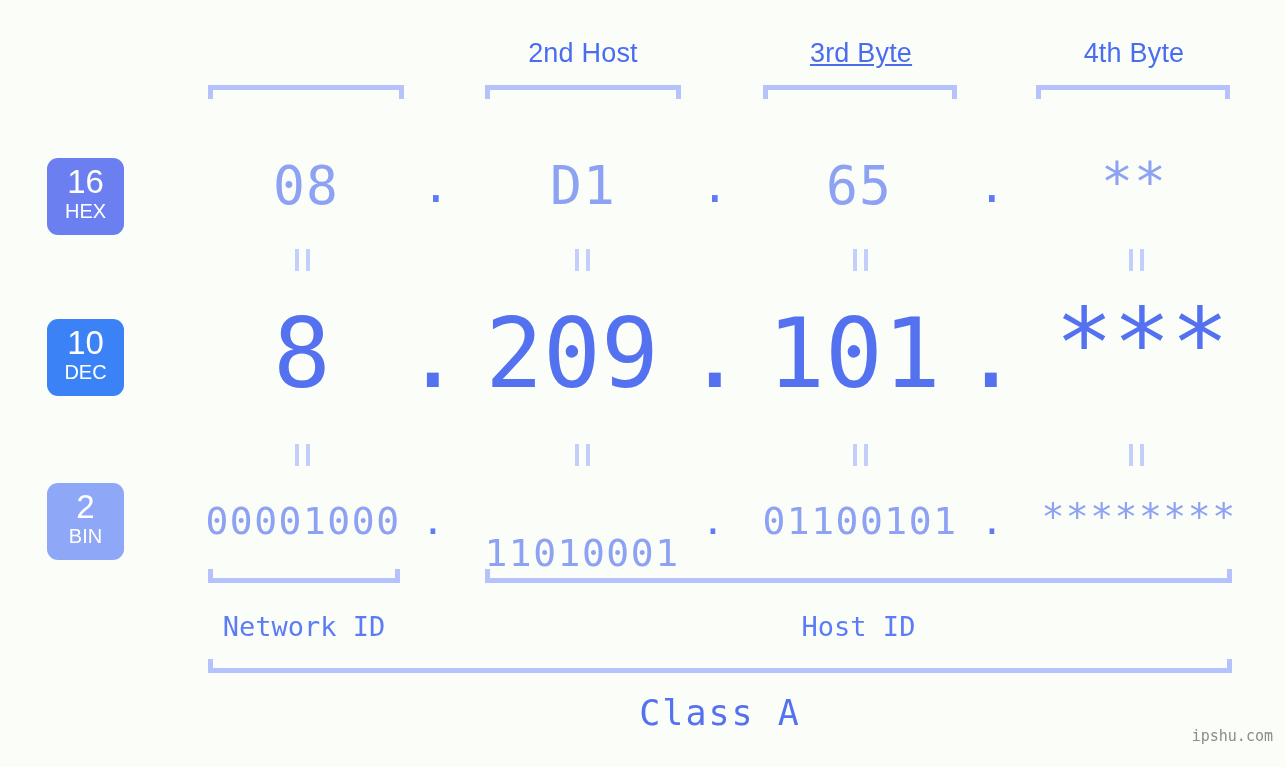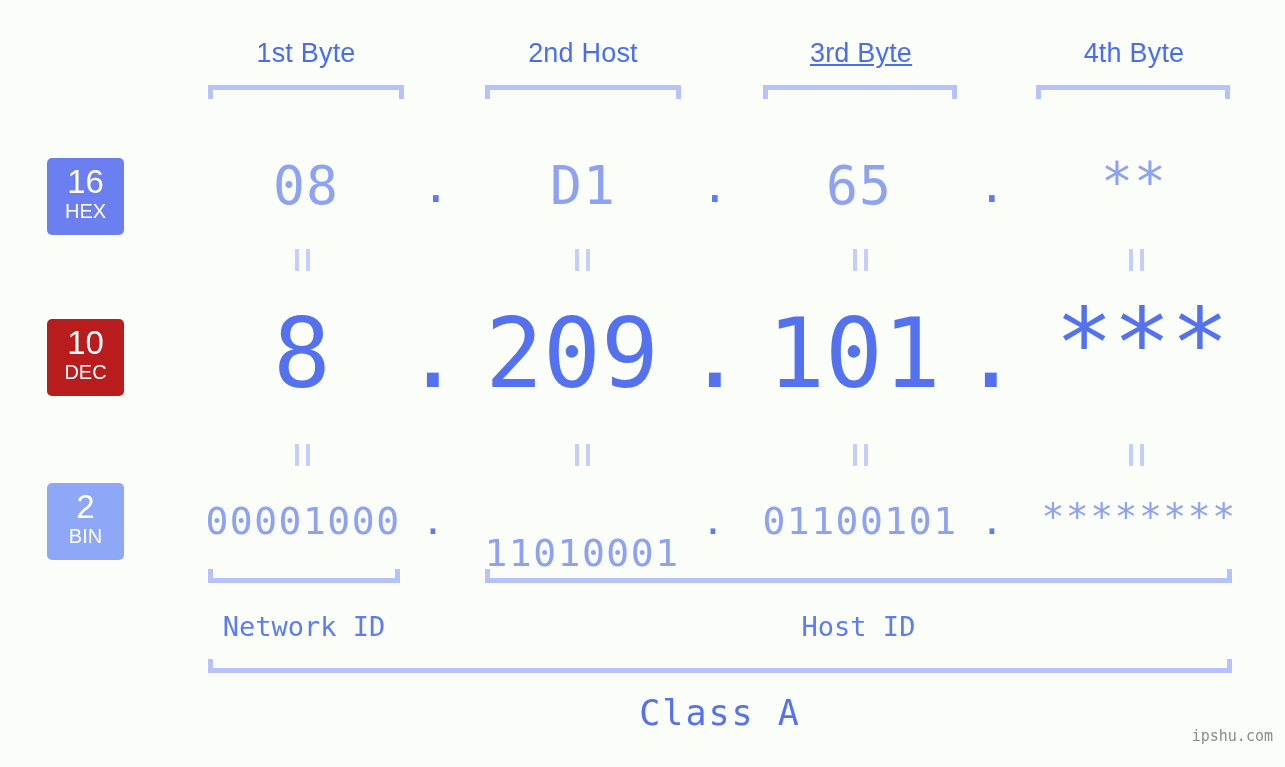--- a/index.html
+++ b/index.html
@@ -52,21 +52,21 @@
     height: 14px;
     box-sizing: border-box;
   }
 
   
   .badge {
     position: absolute;
     left: 47px;
     width: 77px;
     height: 77px;
-    border-radius: 5px;
+    border-radius: 11px;
     color: #ffffff;
     text-align: center;
     font-family: "Liberation Sans", sans-serif;
     box-sizing: border-box;
     padding-top: 6px;
   }
   .badge .num {
     display: block;
     font-size: 33px;
     line-height: 36px;
@@ -176,35 +176,34 @@
     font-size: 15px;
     color: #8c8c8c;
     white-space: nowrap;
   }
 </style>
 </head>
 <body>
 
 <div id="stage">
 
-  <div class="byte-label" style="left:208px; width:196px;">1st Byte</div>
   <div class="byte-label" style="left:485px; width:196px;">2nd Host</div>
   <div class="byte-label" style="left:763px; width:196px;text-decoration:underline;">3rd Byte</div>
   <div class="byte-label" style="left:1036px; width:196px;">4th Byte</div>
 
   <div class="bracket" style="left:208px; top:85px; width:196px;"></div>
   <div class="bracket" style="left:485px; top:85px; width:196px;"></div>
   <div class="bracket" style="left:763px; top:85px; width:194px;"></div>
   <div class="bracket" style="left:1036px; top:85px; width:194px;"></div>
 
   <div class="badge" style="top:158px; background:#6c7ff0;">
     <span class="num">16</span>
     <span class="nm">HEX</span>
   </div>
-  <div class="badge" style="top:319px; background:#b91c1c;">
+  <div class="badge" style="top:319px; background:#3b82f6;">
     <span class="num">10</span>
     <span class="nm">DEC</span>
   </div>
   <div class="badge" style="top:483px; background:#8fa7f7;">
     <span class="num">2</span>
     <span class="nm">BIN</span>
   </div>
 
   <div class="hex-row">
     <div class="cell" style="left:208px; top:163px; width:196px;">08</div>

